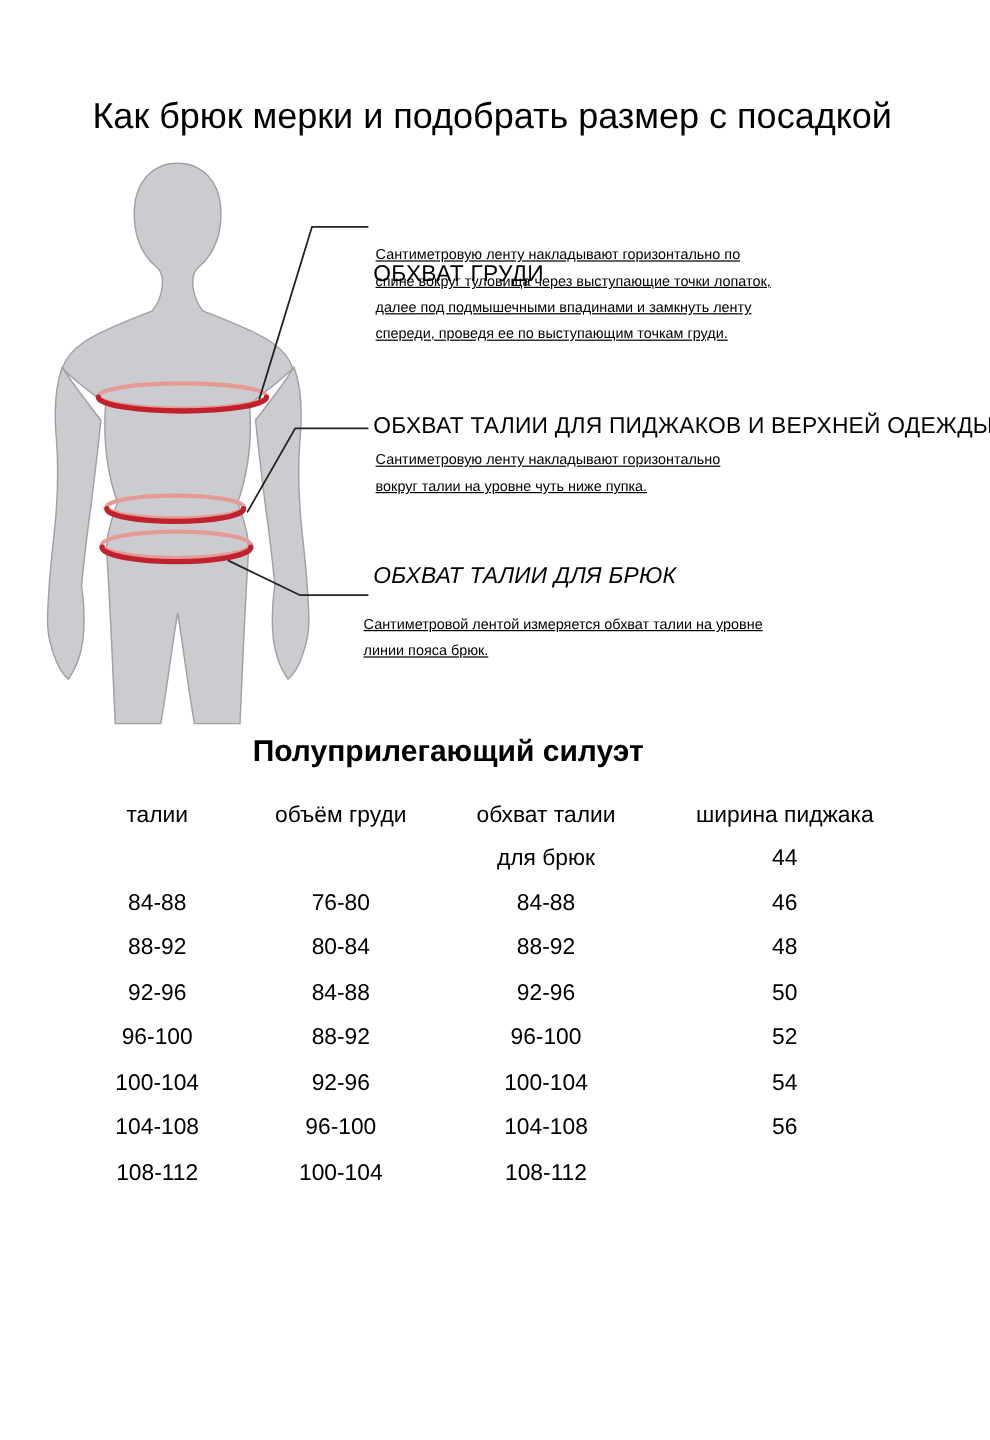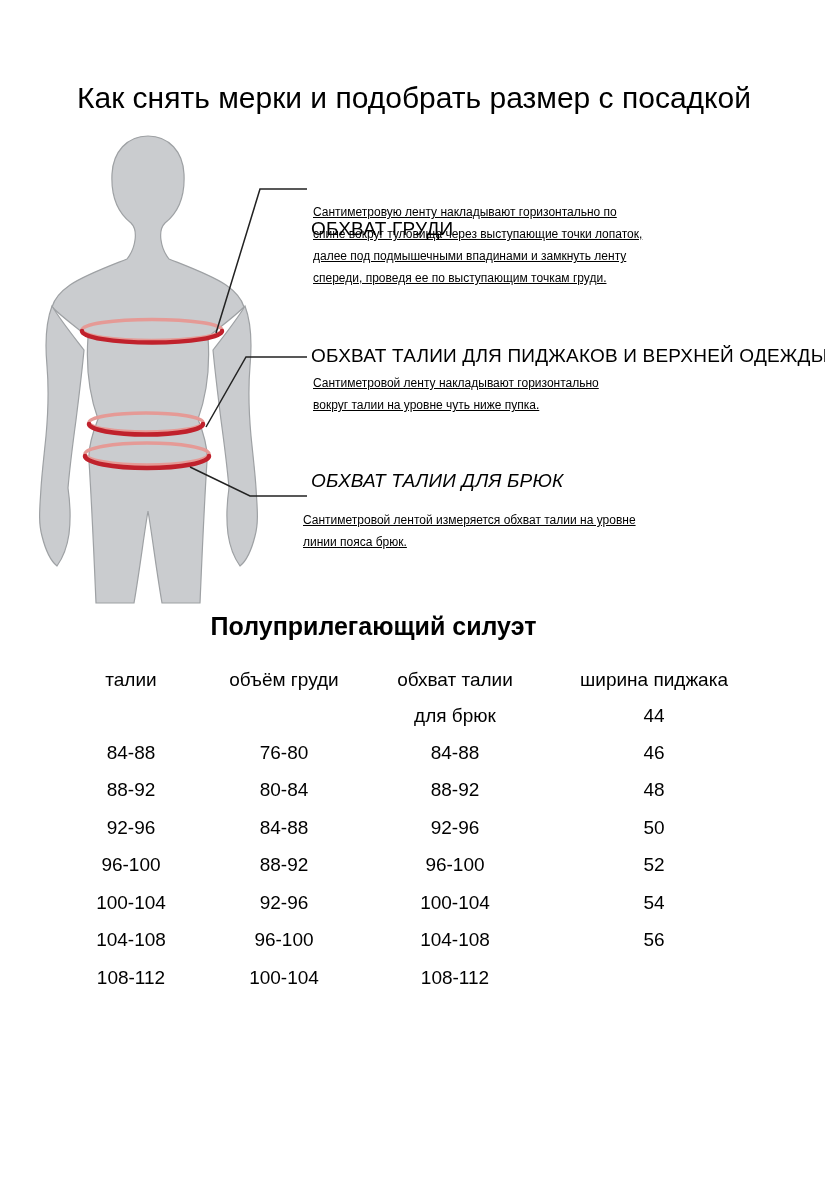--- a/index.html
+++ b/index.html
@@ -22,21 +22,21 @@
   .size-grid{
     left:40px;top:662px;display:grid;
     grid-template-columns:182px 124px 218px 180px;
     grid-template-rows:36px 36px repeat(7,37.5px);
   }
   .cell{display:flex;align-items:center;justify-content:center;font-size:19px;white-space:nowrap;}
 </style>
 </head>
 <body>
 
-<h1 class="abs title">Как снять мерки и подобрать размер с посадкой</h1>
+<h1 class="abs title">Как брюк мерки и подобрать размер с посадкой</h1>
 
 <svg class="abs figure-svg" viewBox="0 0 825 1200" aria-hidden="true">
   <g>
 
     <path d="M 148,136
          C 127,136 113,152 112,174
          C 111,194 117,212 131,223
          C 135,227 136,233 135,240
          C 134,248 131,254 127,259
          C 107,267 85,275 70,285
@@ -105,21 +105,21 @@
   </g>
 </svg>
 
 <div id="sec1-h" class="abs sec-h">ОБХВАТ ГРУДИ</div>
 <div id="sec1-b" class="abs sec-b">Сантиметровую ленту накладывают горизонтально по
 спине вокруг туловища через выступающие точки лопаток,
 далее под подмышечными впадинами и замкнуть ленту
 спереди, проведя ее по выступающим точкам груди.</div>
 
 <div id="sec2-h" class="abs sec-h">ОБХВАТ ТАЛИИ ДЛЯ ПИДЖАКОВ И ВЕРХНЕЙ ОДЕЖДЫ</div>
-<div id="sec2-b" class="abs sec-b">Сантиметровой  ленту накладывают горизонтально
+<div id="sec2-b" class="abs sec-b">Сантиметровую  ленту накладывают горизонтально
 вокруг талии на уровне чуть ниже пупка.</div>
 
 <div id="sec3-h" class="abs sec-h">ОБХВАТ ТАЛИИ ДЛЯ БРЮК</div>
 <div id="sec3-b" class="abs sec-b">Сантиметровой лентой измеряется обхват талии на уровне
 линии пояса брюк.</div>
 
 <h2 class="abs tbl-title">Полуприлегающий силуэт</h2>
 
 <div class="abs size-grid">
 

